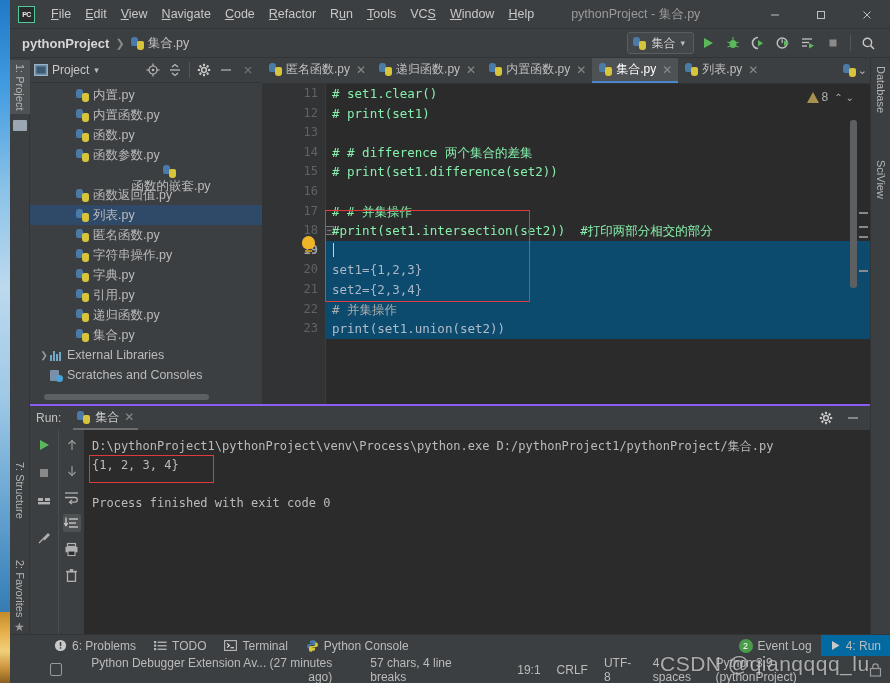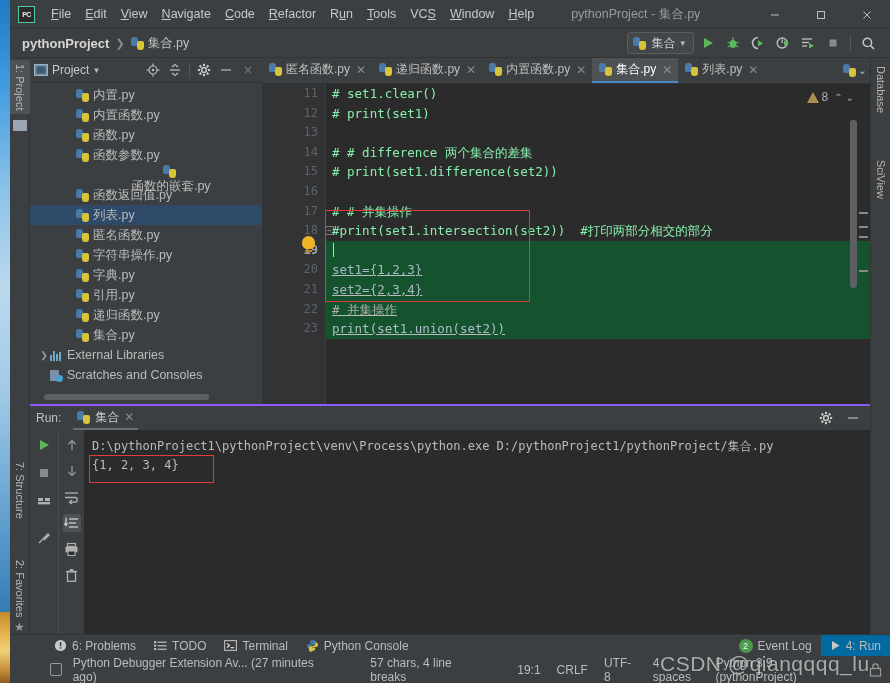--- a/index.html
+++ b/index.html
@@ -197,21 +197,21 @@
     border:1px solid #7a7a7a; color:#9a9a9a; font-size:8px; line-height:7px;
     text-align:center; background:#313335;
   }
   .code-lines {
     position:absolute; left:63px; top:0; width:545px; height:320px;
     font-family:"DejaVu Sans Mono", monospace; font-size:12.5px;
   }
   .cline {
     height:19.6px; line-height:19.6px; white-space:pre; padding-left:7px;
   }
-  .cline.selrow { background:#14532d;text-decoration:underline; }
+  .cline.selrow { background:#0c4a6e; }
   .cm { color:#86efac; }
   .sel-ident { color:#a9b7c6; }
   .sel-fn { color:#b0bccb; }
   .sel-cm { color:#adadad; }
   .caret {
     display:inline-block; width:1px; height:14px; background:#d0d0d0;
     vertical-align:-2px; margin-left:1px;
   }
   .bulb {
     position:absolute; left:40px; top:152px; width:13px; height:13px;
@@ -757,20 +757,21 @@
               <rect x="3.5" y="3.8" width="8" height="9.5" fill="none" stroke="#b0b0b0" stroke-width="1.3"></rect>
               <line x1="2" y1="3.5" x2="13" y2="3.5" stroke="#b0b0b0" stroke-width="1.4"></line>
               <rect x="5.8" y="1" width="3.4" height="2" fill="#b0b0b0"></rect>
             </svg>
         </div>
       </div>
       <div class="console">
         <div class="coline">D:\pythonProject1\pythonProject\venv\Process\python.exe D:/pythonProject1/pythonProject/集合.py</div>
         <div class="coline">{1, 2, 3, 4}</div>
         <div class="coline"></div>
+        <div class="coline">Process finished with exit code 0</div>
         <div class="out-box"></div>
       </div>
     </div>
   </div>
 
   <div class="tool-row">
     <div class="twbtn" style="margin-left:35px;text-align:right;">
       <span>
         <svg width="13" height="13" viewBox="0 0 13 13">
             <circle cx="6.5" cy="6.5" r="5.6" fill="#c9c9c9"></circle>
@@ -825,21 +826,21 @@
           <svg width="11" height="11" viewBox="0 0 11 11">
               <polygon points="2,1 9.5,5.5 2,10" fill="#c8c8c8"></polygon>
             </svg>
         </span>
         <span>4: Run</span>
       </div>
     </div>
   </div>
 
   <div class="status-row">
-    <span class="st-item" style="margin-left:32px;display:flex;align-items:center;gap:11px;">
+    <span class="st-item" style="margin-left:32px;display:flex;align-items:center;gap:11px;text-align:right;">
       <span class="lock-ico"></span>
       <span>Python Debugger Extension Av... (27 minutes ago)</span>
     </span>
     <span class="st-item" style="margin-left:22px;">57 chars, 4 line breaks</span>
     <span class="st-item" style="margin-left:14px;">19:1</span>
     <span class="st-item">CRLF</span>
     <span class="st-item">UTF-8</span>
     <span class="st-item">4 spaces</span>
     <span class="st-item">Python 3.9 (pythonProject)</span>
     <span class="st-item st-right">

